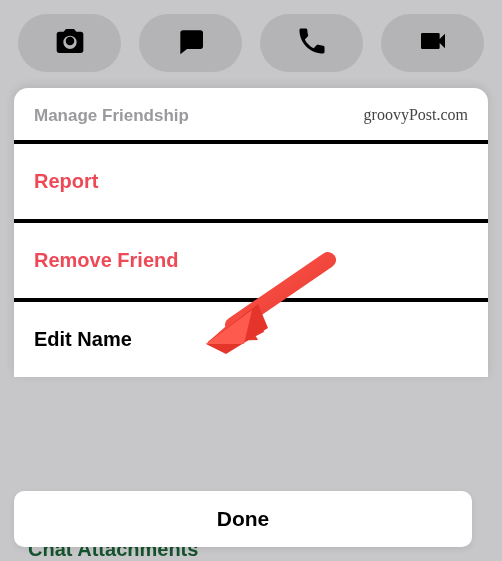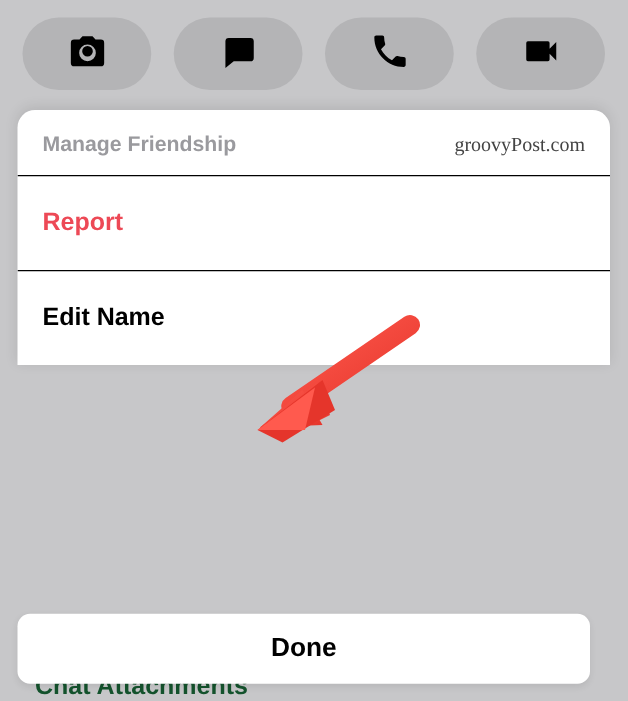--- a/index.html
+++ b/index.html
@@ -34,38 +34,38 @@
       top: 88px;
       background: #fff;
       border-radius: 14px 14px 0 0;
       box-shadow: 0 -2px 10px rgba(0,0,0,0.1);
       overflow: hidden;
     }
     .sheet-header {
       padding: 18px 20px 14px;
       display: flex;
       justify-content: space-between;
-      align-items: flex-end;
+      align-items: flex-start;
     }
     .sheet-title {
       font-size: 17px;
       font-weight: 600;
       color: #9a9a9e;
     }
     .watermark {
       font-family: Georgia, "Times New Roman", serif;
       font-size: 16px;
       color: #444;
     }
     .menu-item {
       padding: 26px 20px;
       font-size: 20px;
       font-weight: 600;
       color: #000;
-      border-top: 1px solid #000000;
+      border-top: 4px solid #000000;
       position: relative;
     }
     .menu-item.danger { color: #ed4956; }
     .done-bar {
       position: absolute;
       left: 14px;
       right: 30px;
       bottom: 14px;
       height: 56px;
       background: #fff;
@@ -127,20 +127,21 @@
     </span>
   </div>
 </div>
 
 <div class="sheet">
   <div class="sheet-header">
     <span class="sheet-title">Manage Friendship</span>
     <span class="watermark">groovyPost.com</span>
   </div>
   <div class="menu-item danger">Report</div>
+  <div class="menu-item danger">Remove Friend</div>
   <div class="redaction-wrap">
     <div class="menu-item">Edit Name</div>
 
   </div>
 </div>
 
 <div class="bg-text">Chat Attachments</div>
 
 <div class="done-bar">Done</div>
 

